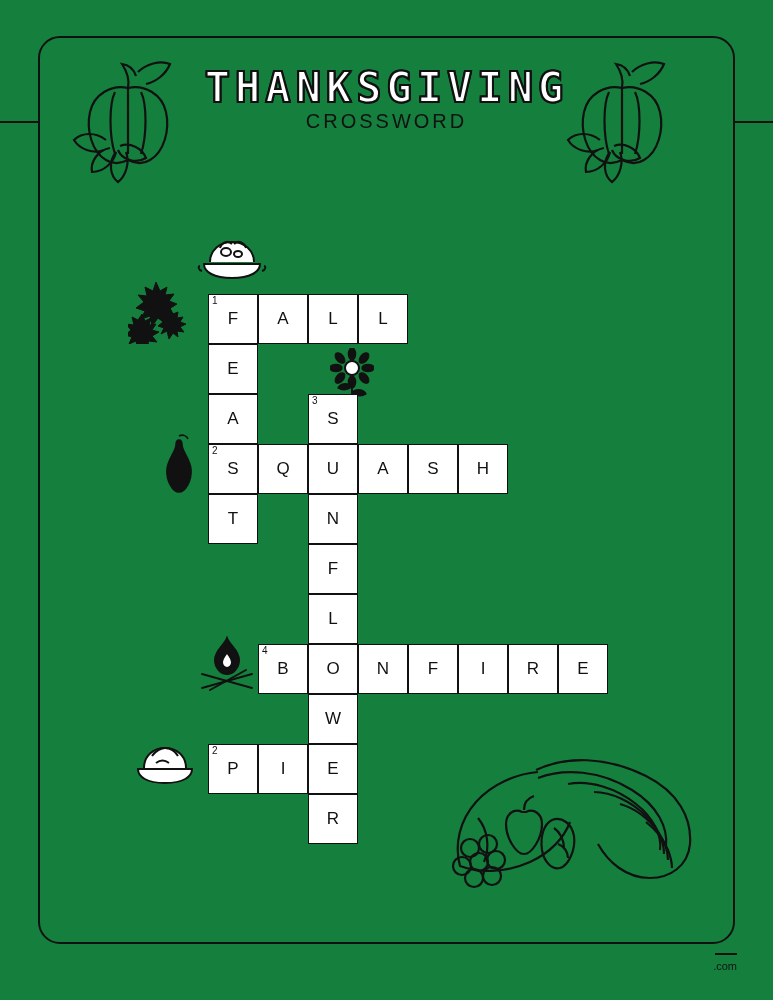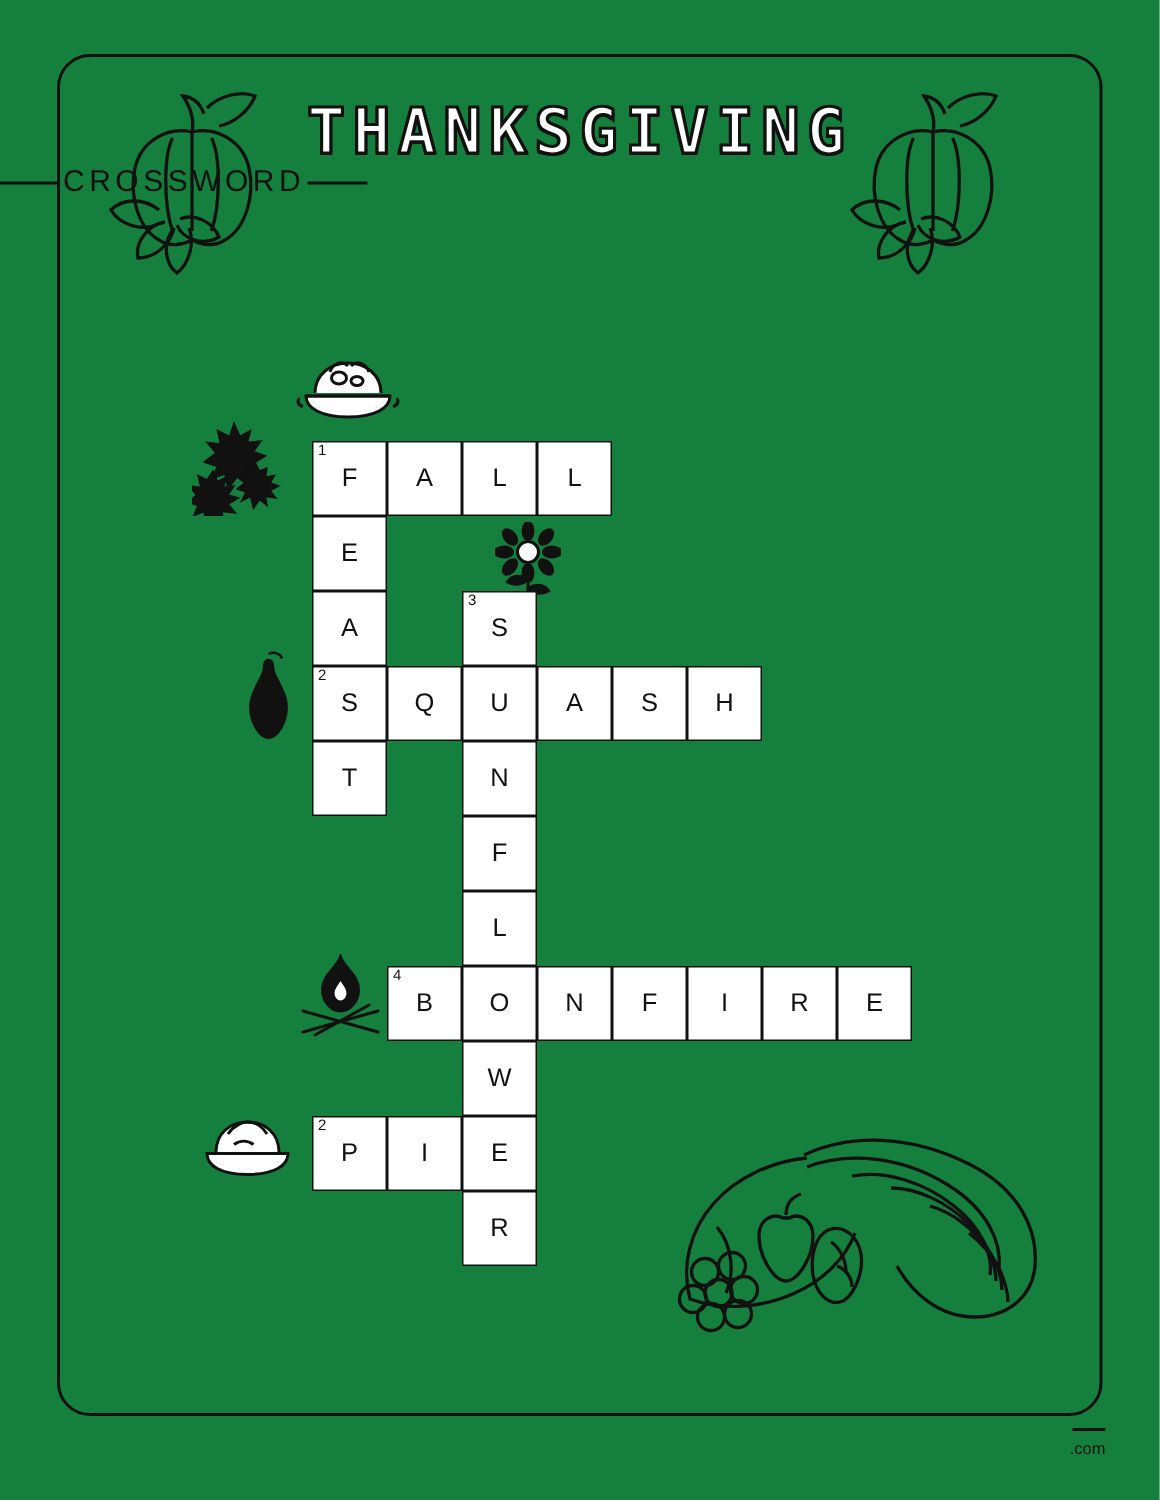--- a/index.html
+++ b/index.html
@@ -52,21 +52,21 @@
     color: #ffffff;
     -webkit-text-stroke: 2px #111111;
     text-shadow:
       -1px -1px 0 #111, 1px -1px 0 #111,
       -1px  1px 0 #111, 1px  1px 0 #111;
     line-height: 1.05;
   }
   #subtitle-row {
     display: flex;
     align-items: center;
-    justify-content: flex-start;
+    justify-content: space-between;
     gap: 2px;
   }
   .sub-rule {
     width: 40px;
     height: 2px;
     background: #111111;
   }
   #subtitle {
     font-family: "Liberation Sans", sans-serif;
     font-size: 20px;

